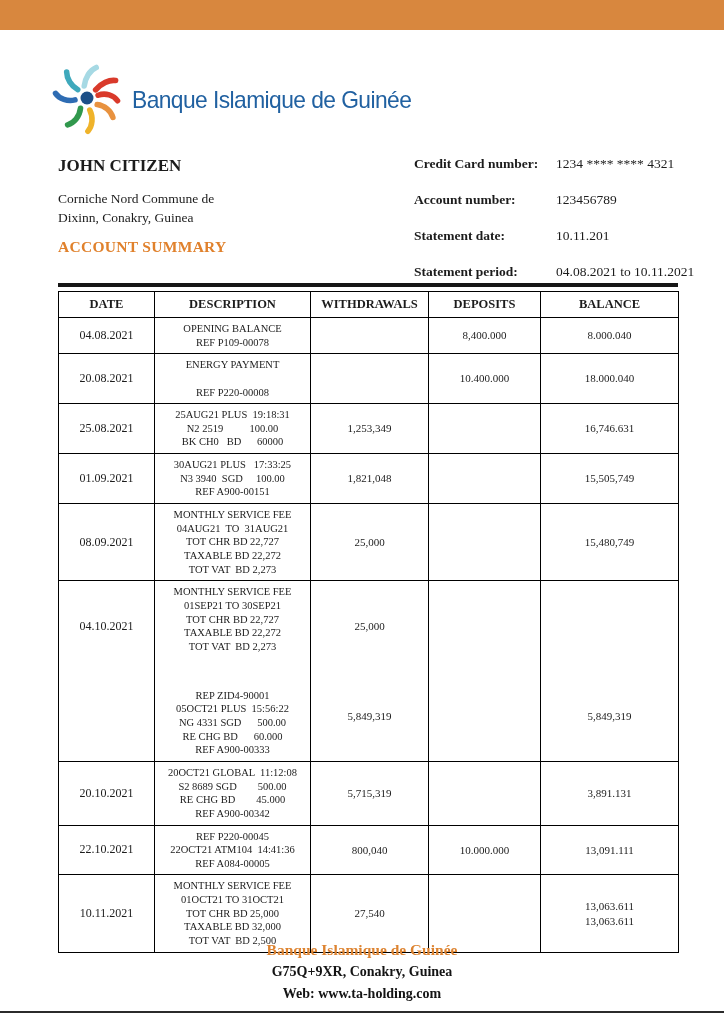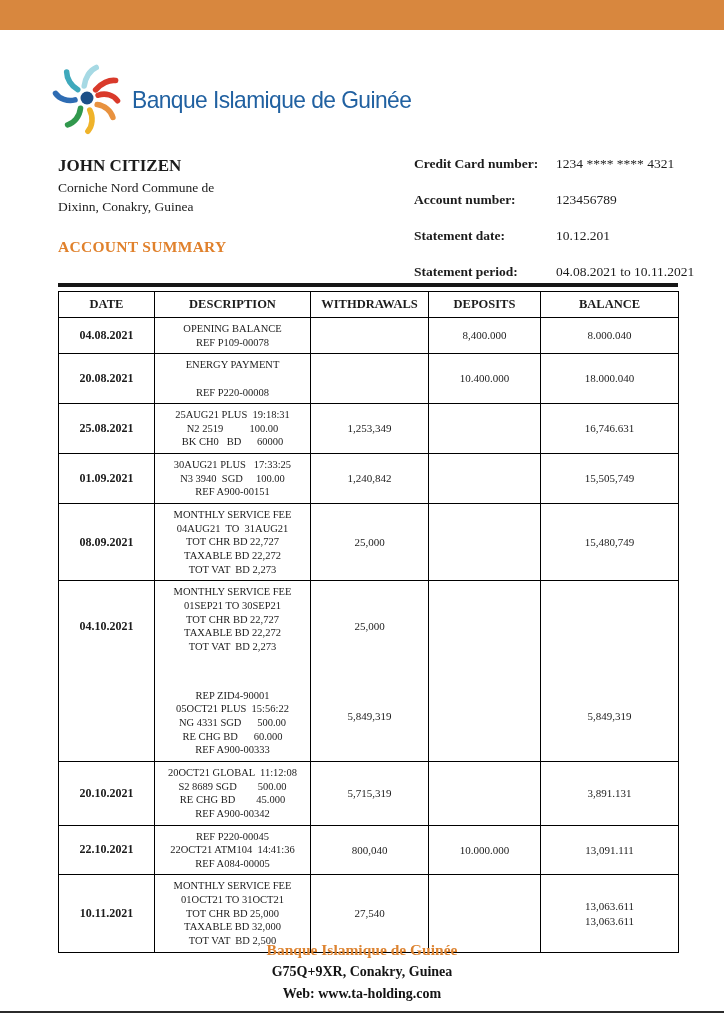--- a/index.html
+++ b/index.html
@@ -40,21 +40,21 @@
   .info-row {
     position: absolute;
     top: 156px; left: 58px;
     width: 620px;
     display: flex;
     justify-content: space-between;
   }
   .customer-name {
     font-size: 17px;
     font-weight: bold;
-    margin-bottom: 3px;
+    margin-bottom: 14px;
   }
   .customer-address {
     font-size: 13.5px;
     line-height: 1.4;
   }
   .account-info {
     display: grid;
     grid-template-columns: 122px auto;
     column-gap: 0;
     row-gap: 1px;
@@ -101,21 +101,21 @@
   }
   table.statement td {
     border: 1px solid #000;
     text-align: center;
     vertical-align: middle;
     padding: 4px 2px;
   }
   tr.merged > td { border-top-style: hidden; }
   td.cell-date {
     font-size: 12px;
-    font-weight: bold;
+    font-weight: normal;
   }
   .desc-line {
     white-space: pre;
     font-size: 10.5px;
     line-height: 1.3;
   }
   td.cell-num {
     font-size: 11px;
     line-height: 1.35;
   }
@@ -173,21 +173,21 @@
     <div class="customer-name">JOHN CITIZEN</div>
     <div class="customer-address">Corniche Nord Commune de</div>
     <div class="customer-address">Dixinn, Conakry, Guinea</div>
   </div>
   <div class="account-info">
     <div class="label">Credit Card number:</div>
     <div class="value">1234 **** **** 4321</div>
     <div class="label">Account number:</div>
     <div class="value">123456789</div>
     <div class="label">Statement date:</div>
-    <div class="value">10.12.201</div>
+    <div class="value">10.11.201</div>
     <div class="label">Statement period:</div>
     <div class="value">04.08.2021 to 10.11.2021</div>
   </div>
 </div>
 
 <div class="section-title">ACCOUNT SUMMARY</div>
 
 <div class="table-wrap">
   <div class="table-topbar"></div>
   <table class="statement">
@@ -240,21 +240,21 @@
           <td class="cell-num"></td>
           <td class="cell-num">16,746.631</td>
         </tr>
         <tr>
           <td class="cell-date">01.09.2021</td>
           <td class="cell-desc">
             <div class="desc-line">30AUG21 PLUS   17:33:25</div>
             <div class="desc-line">N3 3940  SGD     100.00</div>
             <div class="desc-line">REF A900-00151</div>
           </td>
-          <td class="cell-num">1,240,842</td>
+          <td class="cell-num">1,821,048</td>
           <td class="cell-num"></td>
           <td class="cell-num">15,505,749</td>
         </tr>
         <tr>
           <td class="cell-date">08.09.2021</td>
           <td class="cell-desc">
             <div class="desc-line">MONTHLY SERVICE FEE</div>
             <div class="desc-line">04AUG21  TO  31AUG21</div>
             <div class="desc-line">TOT CHR BD 22,727</div>
             <div class="desc-line">TAXABLE BD 22,272</div>

